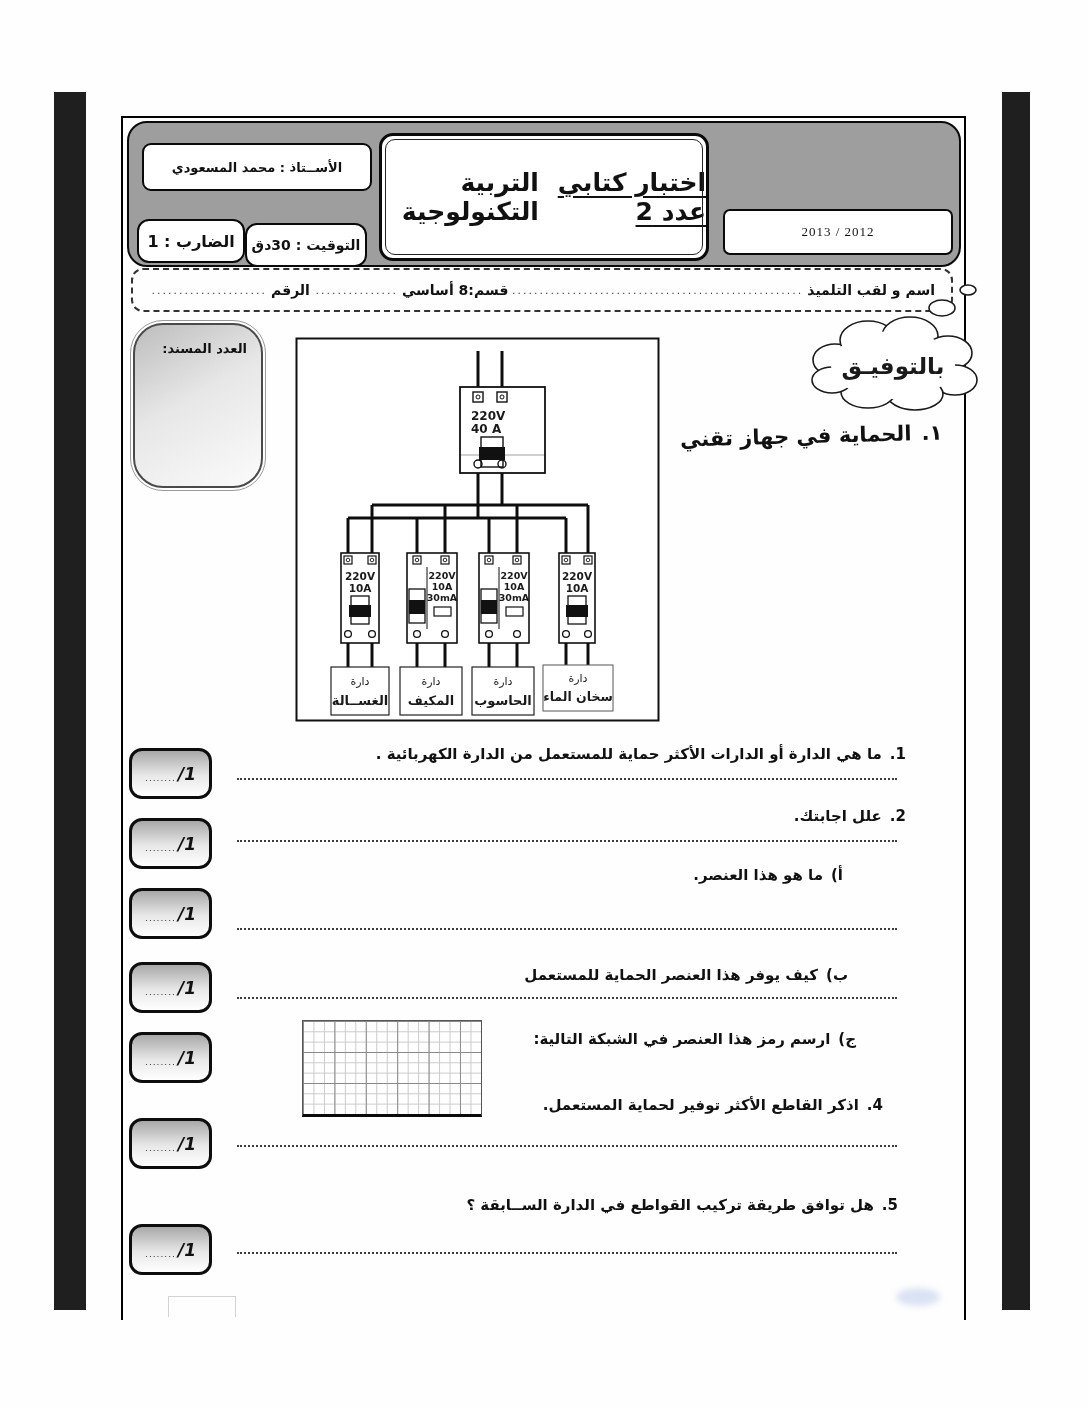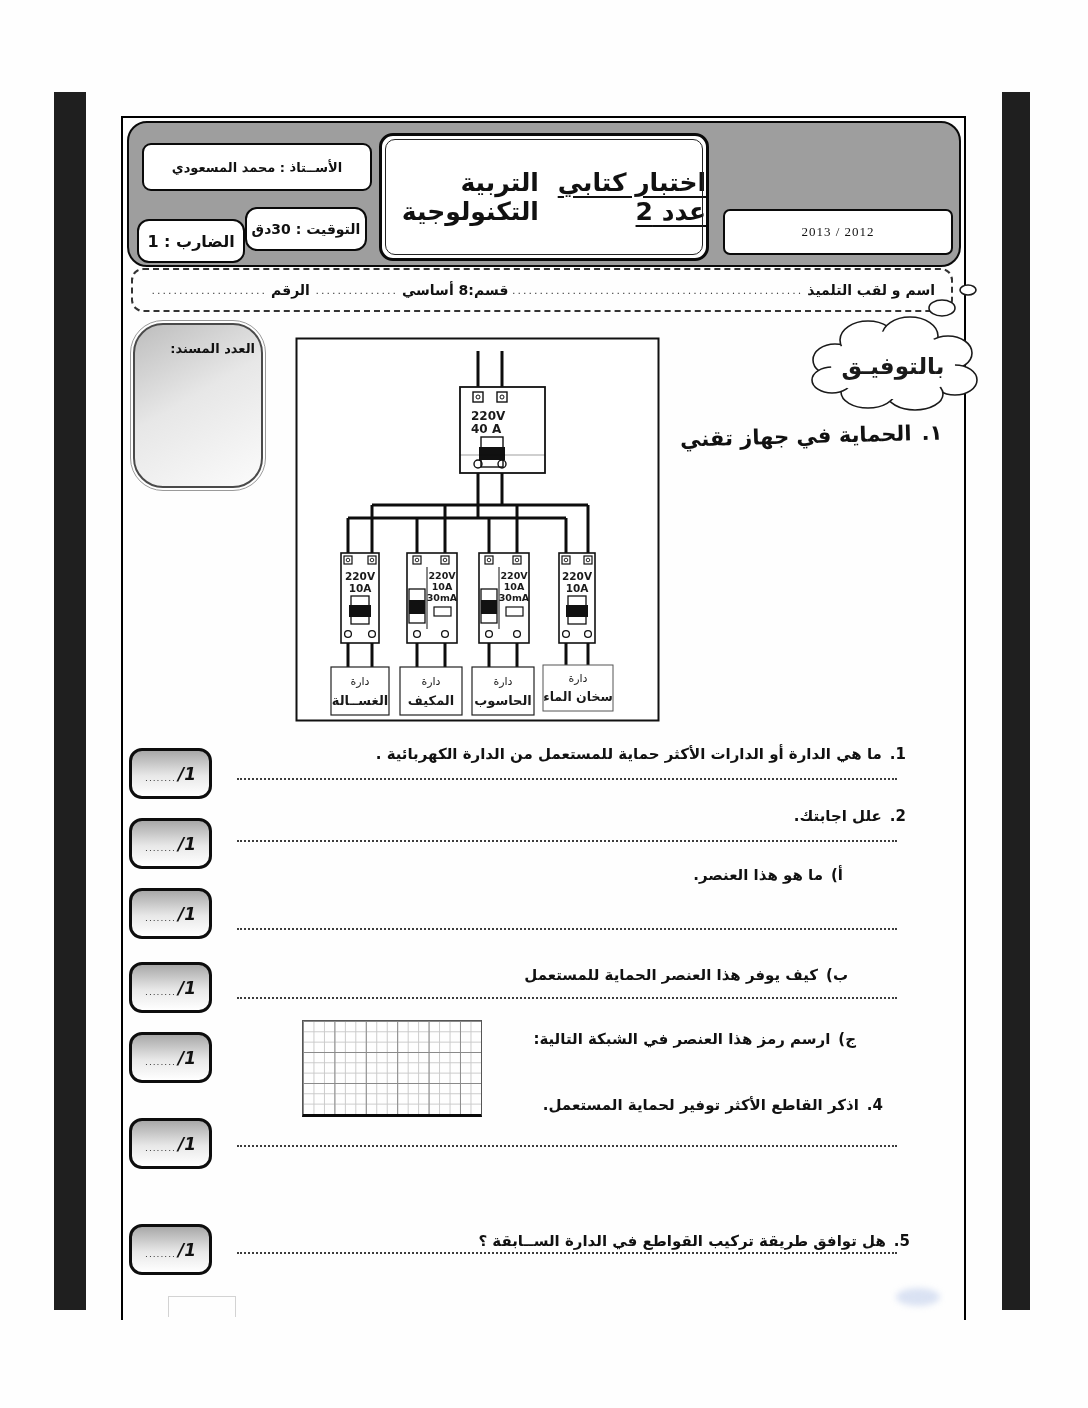--- a/index.html
+++ b/index.html
@@ -13,21 +13,21 @@
   .page-frame{position:absolute;left:121px;top:116px;width:841px;height:1202px;
               border-left:2px solid #000;border-top:2px solid #000;border-right:2px solid #000;}
 
   
   .header-band{position:absolute;left:127px;top:121px;width:830px;height:142px;
                background:#9e9e9e;border:2px solid #0a0a0a;border-radius:20px;}
   .hbox{position:absolute;background:#fff;border:2px solid #0a0a0a;border-radius:9px;
         display:flex;align-items:center;justify-content:center;font-weight:700;}
   .teacher-box{left:13px;top:20px;width:226px;height:44px;font-size:13px;}
   .coef-box{left:8px;top:76px;width:104px;height:40px;font-size:16px;border-radius:12px;margin-top:20px;}
-  .time-box{left:116px;top:84px;width:118px;height:40px;font-size:14px;border-radius:12px;}
+  .time-box{left:116px;top:100px;width:118px;height:40px;font-size:14px;border-radius:12px;}
   .title-box{left:250px;top:10px;width:324px;height:122px;border:3px solid #0a0a0a;
              border-radius:14px;flex-direction:row;gap:8px;}
   .title-box .inner-line{position:absolute;inset:3px;border:1px solid #222;border-radius:10px;pointer-events:none;}
   .exam-title{font-size:25px;font-weight:700;text-decoration:underline;text-decoration-thickness:2px;text-underline-offset:5px;}
   .exam-subject{font-size:25px;font-weight:700;}
   .school-box{left:594px;top:18px;width:226px;height:42px;font-size:15px;border-radius:7px;}
   .year-box{left:594px;top:86px;width:226px;height:42px;font-size:13px;border-radius:7px;
             font-family:"Liberation Serif",serif;font-weight:400;letter-spacing:1px;}
 
   
@@ -36,21 +36,21 @@
                  align-items:center;padding:0 16px;box-sizing:border-box;font-size:14px;font-weight:700;gap:4px;}
   .leader{overflow:hidden;white-space:nowrap;color:#444;font-weight:400;font-size:11px;letter-spacing:2px;}
   .leader.grow{flex:1;}
   .leader.w90{width:84px;}
   .leader.w120{width:118px;}
 
   
   .grade-box{position:absolute;left:133px;top:323px;width:130px;height:165px;
              border:2px solid #4a4a4a;border-radius:30px;outline:1px solid #9a9a9a;outline-offset:2px;
              background:linear-gradient(150deg,#bdbdbd 0%,#e7e7e7 45%,#fbfbfb 100%);
-             direction:rtl;box-sizing:border-box;padding:16px 6px;font-size:13px;font-weight:700;}
+             direction:rtl;box-sizing:border-box;padding:16px 14px;font-size:13px;font-weight:700;}
 
   
   .cloud-svg{position:absolute;left:790px;top:268px;width:210px;height:165px;overflow:visible;}
   .cloud-text{font-size:23px;font-weight:700;}
 
   
   .section-title{position:absolute;right:146px;top:424px;direction:rtl;font-size:21px;font-weight:700;
                  transform:rotate(-1.5deg);letter-spacing:0.5px;}
   .section-title .snum{margin-left:10px;}
 
@@ -304,21 +304,21 @@
   <div class="question" style="right:232px;top:1030px;">
     <span class="qnum">ج)</span><span>ارسم رمز هذا العنصر في الشبكة التالية:</span>
   </div>
   <div class="draw-grid"></div>
 
   <div class="question" style="right:205px;top:1096px;">
     <span class="qnum">4.</span><span>اذكر القاطع الأكثر توفير لحماية المستعمل.</span>
   </div>
   <div class="answer-line" style="top:1145px;"></div>
 
-  <div class="question" style="right:178px;top:1196px;margin-top:36px;">
+  <div class="question" style="right:190px;top:1196px;">
     <span class="qnum">5.</span><span>هل توافق طريقة تركيب القواطع في الدارة الســابقة ؟</span>
   </div>
   <div class="answer-line" style="top:1252px;"></div>
 
   <div class="score-box" style="top:748px;">
     <span class="sdots">........</span>
       <span class="smark">/1</span>
   </div>
   <div class="score-box" style="top:818px;">
     <span class="sdots">........</span>

